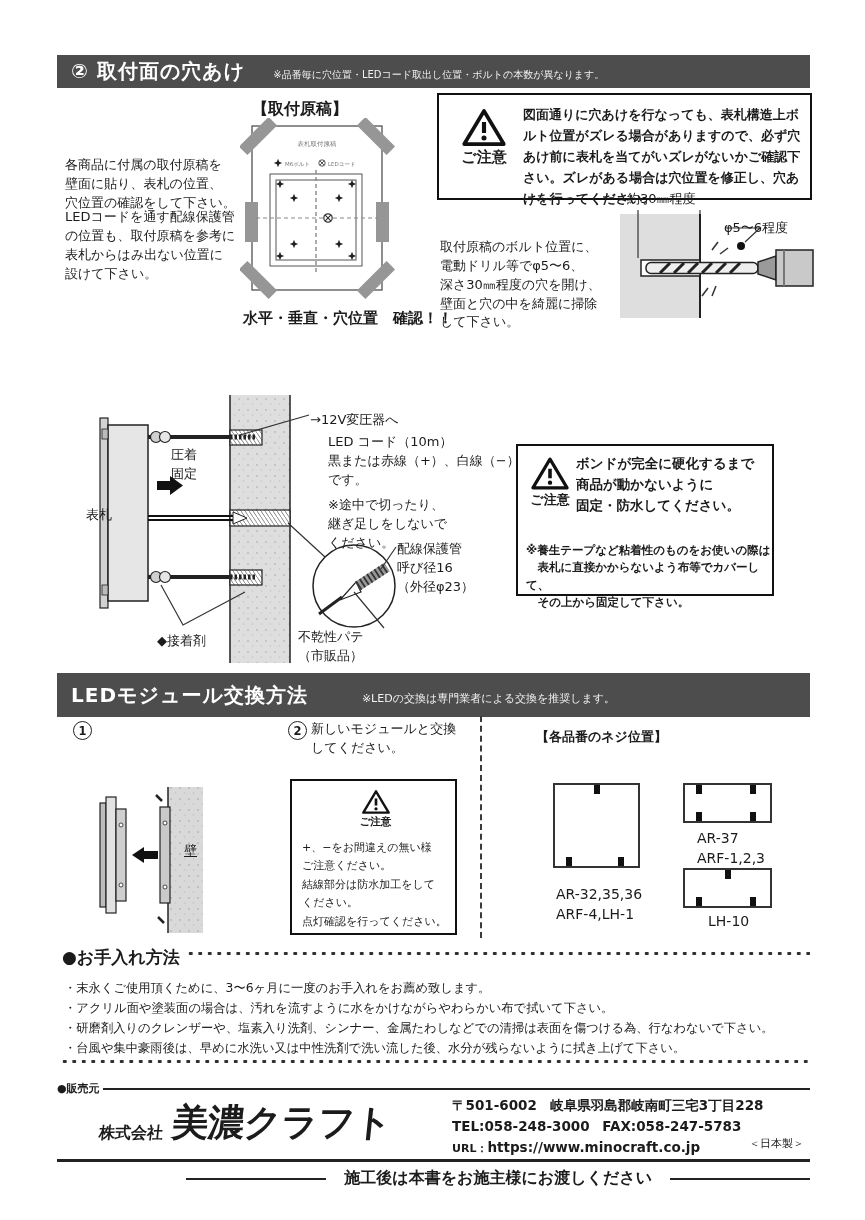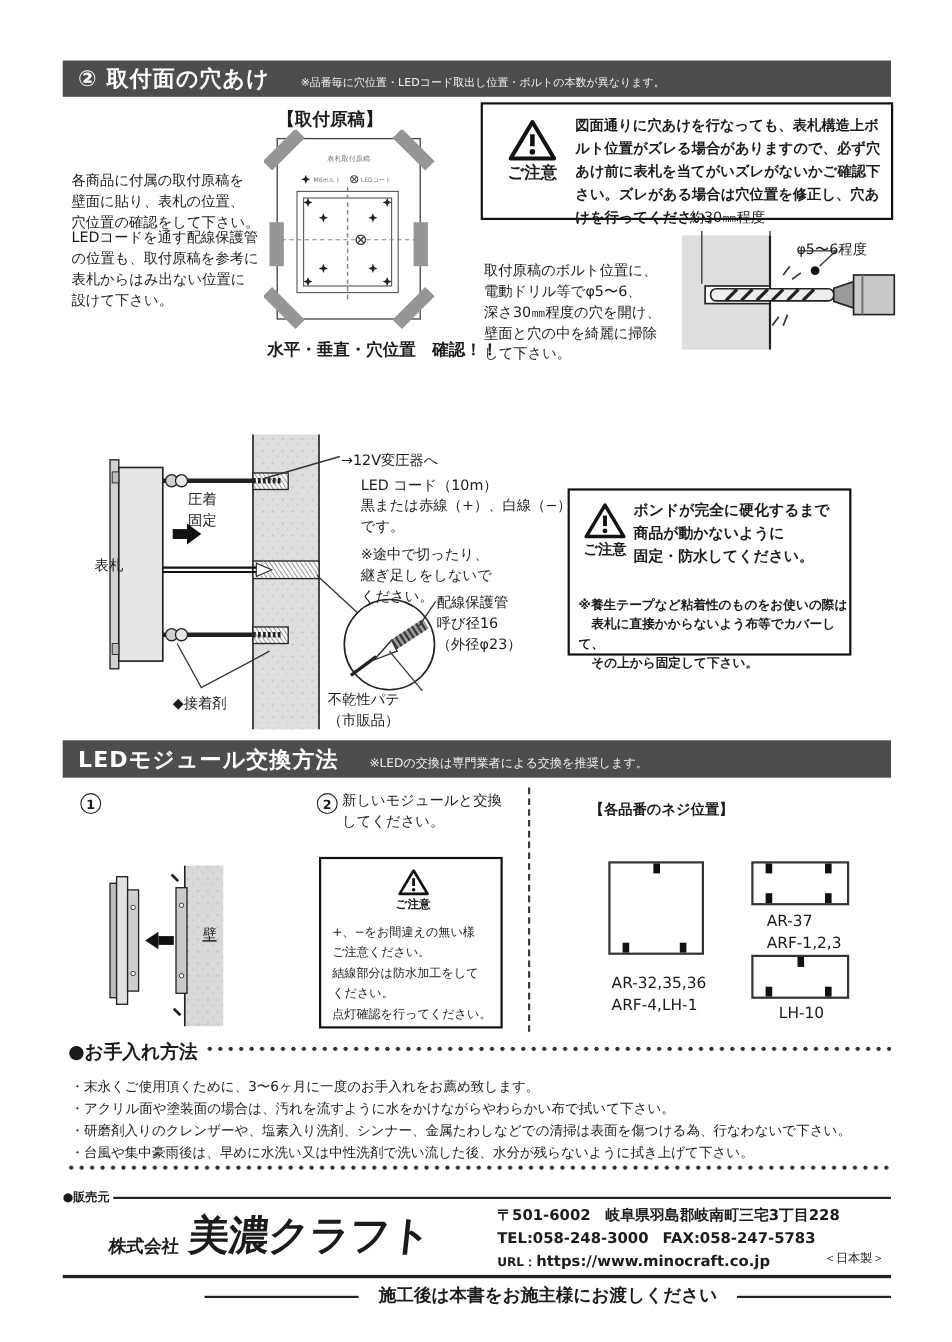--- a/index.html
+++ b/index.html
@@ -245,21 +245,21 @@
       <div class="tri-label" style="font-size:13px;">ご注意</div>
     </div>
     <div class="bodytext pre abs" style="left:58px;top:8px;width:195px;font-size:13.5px;line-height:1.55;font-family:Liberation Serif, serif;">ボンドが完全に硬化するまで
 商品が動かないように
 固定・防水してください。</div>
     <div class="smalltext pre abs" style="left:8px;top:84px;width:245px;margin-top:12px;">※養生テープなど粘着性のものをお使いの際は
 　表札に直接かからないよう布等でカバーして、
 　その上から固定して下さい。</div>
   </div>
 
-  <div class="bar" style="top:673px;height:34px;">
+  <div class="bar" style="top:673px;height:44px;gap:26px;">
     <span class="t">LEDモジュール交換方法</span>
     <span class="n" style="font-size:11px;">※LEDの交換は専門業者による交換を推奨します。</span>
   </div>
 
   <div class="numcircle" style="left:73px;top:721px;">1</div>
 
   <svg class="abs" style="left:88px;top:785px;" width="130" height="150" viewBox="0 0 130 150">
     <defs>
       <pattern id="speck2" width="9" height="11" patternUnits="userSpaceOnUse">
         <rect width="9" height="11" fill="#d9d9d9"></rect>

